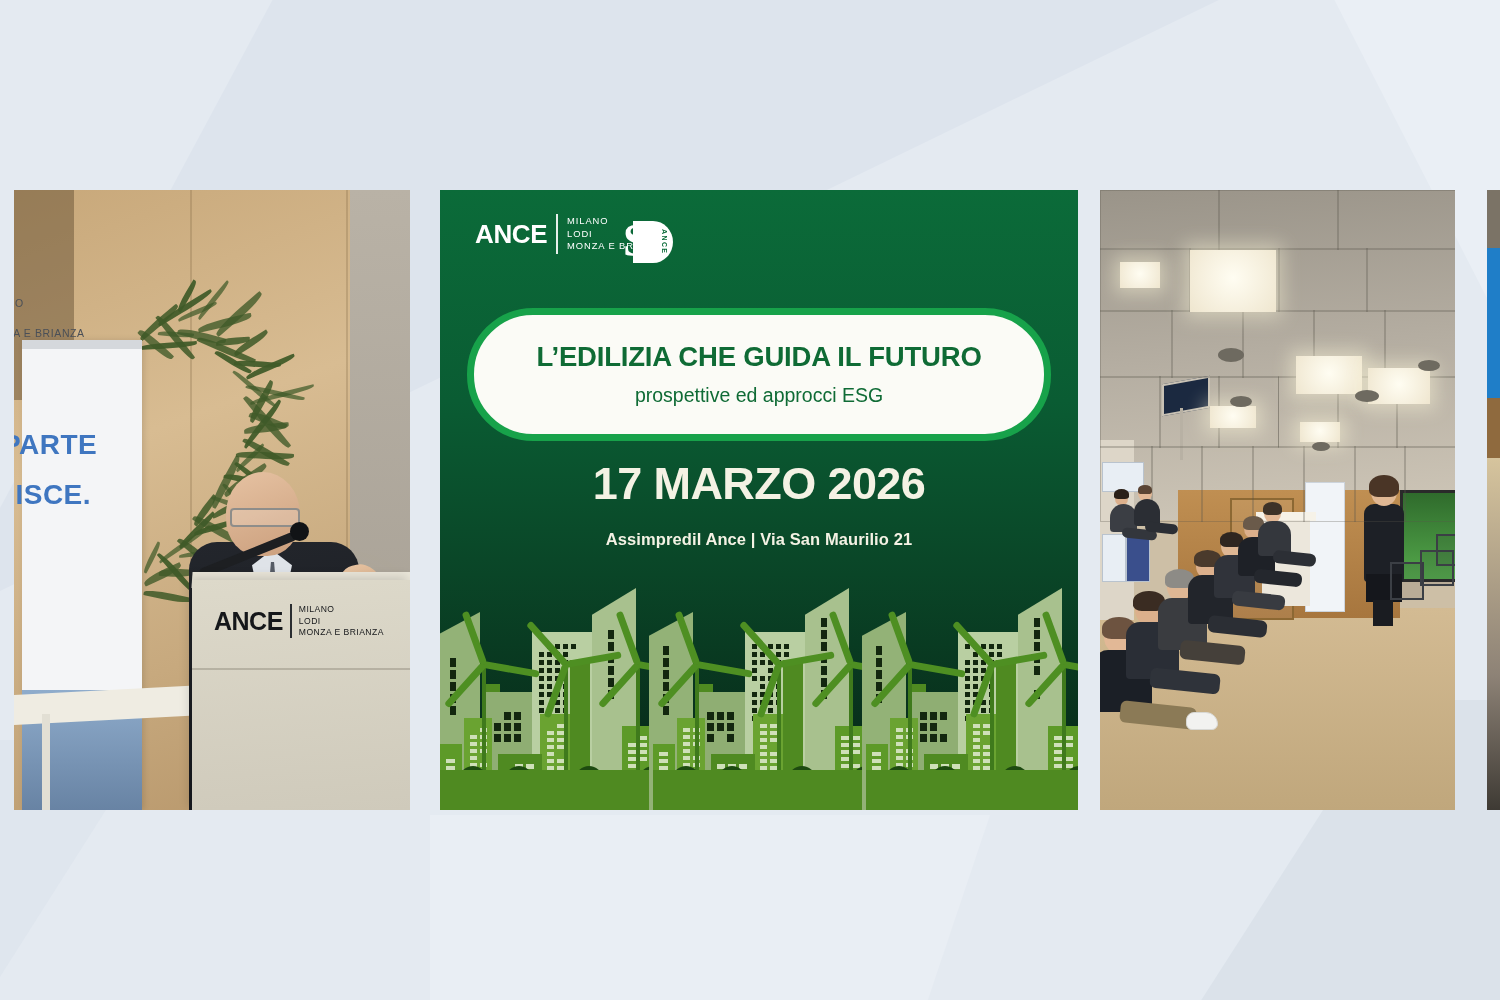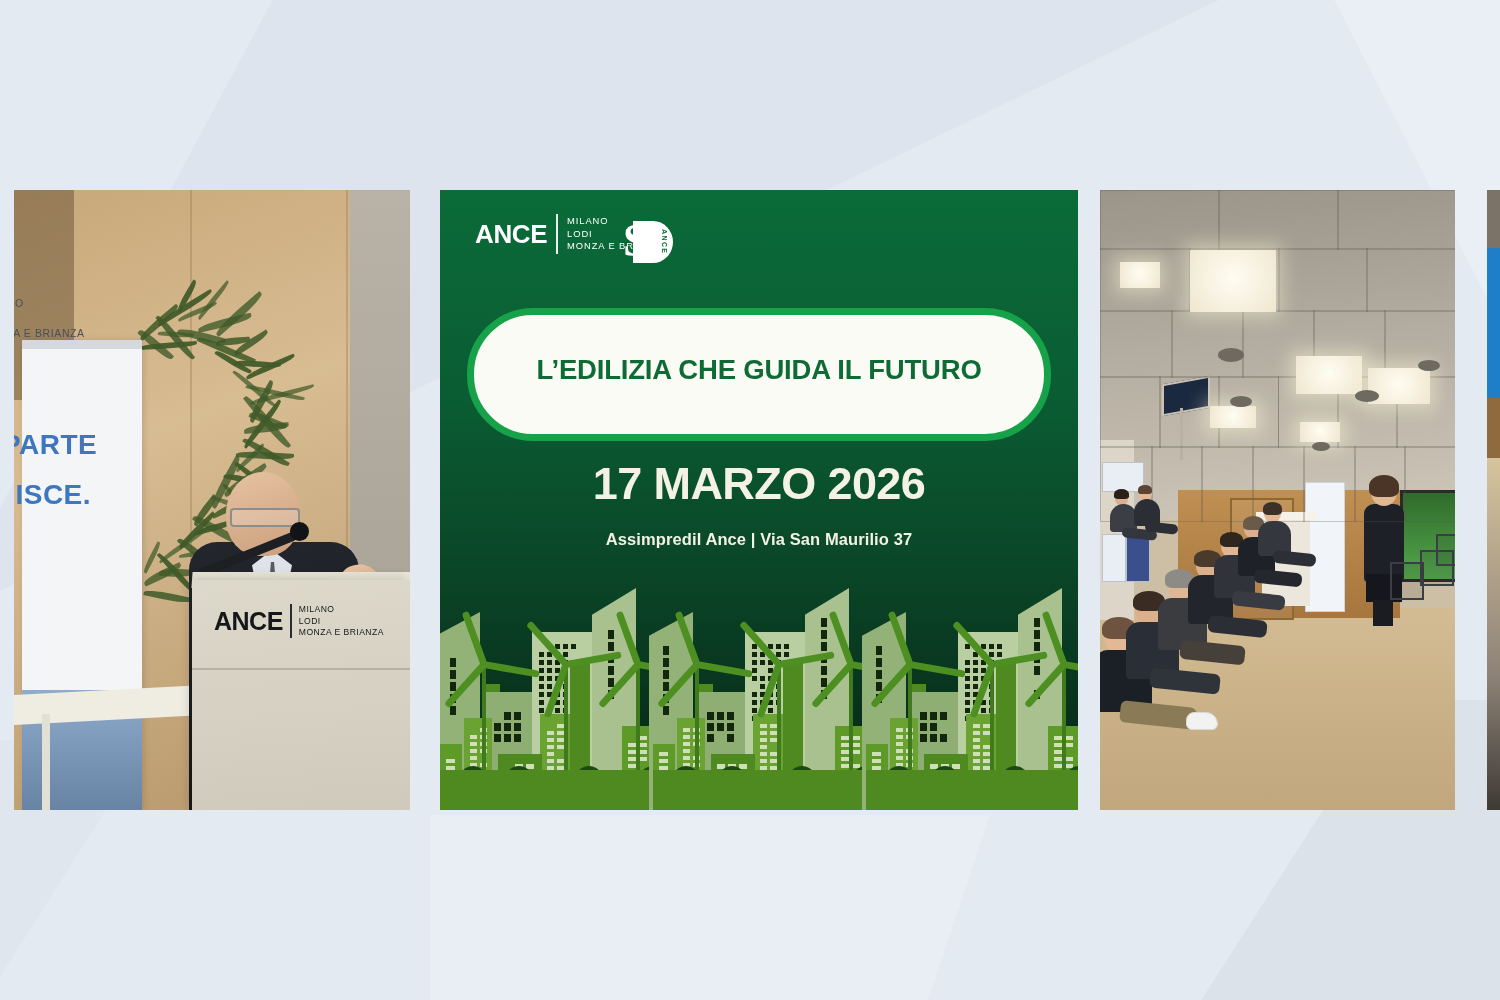--- a/index.html
+++ b/index.html
@@ -325,25 +325,26 @@
         <span class="pl-mark">
           <span class="disc"></span>
           <span class="swirl">S</span>
           <span class="vtext">ANCE</span>
         </span>
       </div>
 
       <div class="pill">
         <div class="pill-title">L’EDILIZIA CHE GUIDA IL FUTURO</div>
         <div class="pill-sub">
+          <div>prospettive ed approcci ESG</div>
         </div>
       </div>
 
       <div class="poster-date">17 MARZO 2026</div>
-      <div class="poster-venue">Assimpredil Ance  | Via San Maurilio 37</div>
+      <div class="poster-venue">Assimpredil Ance  | Via San Maurilio 21</div>
 
       <div class="skyline" id="skyline-host">
           <div class="sky-unit u1">
             <div class="bld" style="left: -4px; width: 44px; height: 198px; background: rgb(147, 178, 119); clip-path: polygon(0% 12%, 100% 0%, 100% 100%, 0% 100%);">
               <div class="win-grid" style="left: 14px; top: 34px; grid-template-columns: repeat(1, 6px); grid-auto-rows: 9px;">
                 <span class="win" style="background: rgb(19, 39, 15); opacity: 0;"></span>
                 <span class="win" style="background: rgb(19, 39, 15);"></span>
                 <span class="win" style="background: rgb(19, 39, 15);"></span>
                 <span class="win" style="background: rgb(19, 39, 15);"></span>
                 <span class="win" style="background: rgb(19, 39, 15);"></span>

